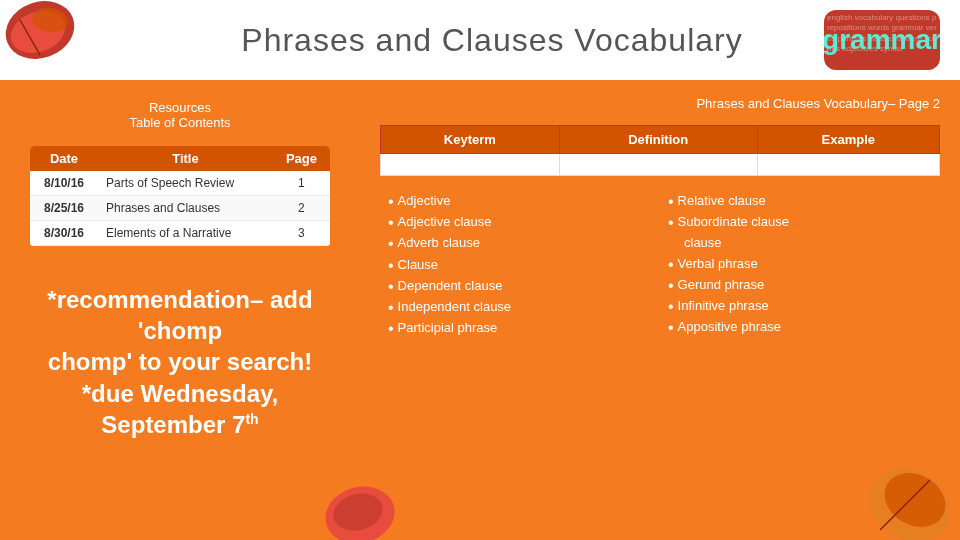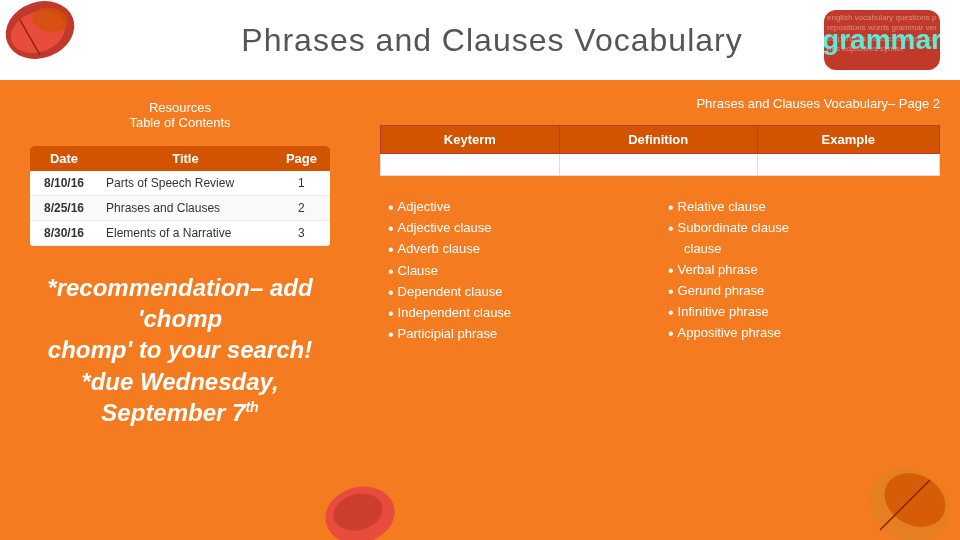--- a/index.html
+++ b/index.html
@@ -130,22 +130,21 @@
       text-align: left;
     }
 
     
     .big-text {
       color: white;
       font-size: 24px;
       font-weight: bold;
       text-align: center;
       line-height: 1.3;
-      margin-top: 10px;
-      font-style: italic;
+      margin-top: 22px;
     }
     .big-text sup {
       font-size: 14px;
     }
 
     
     .right-panel {
       flex: 1;
       padding: 16px 20px;
       display: flex;
@@ -159,21 +158,21 @@
       font-weight: normal;
       text-align: right;
       margin-bottom: 4px;
     }
 
     
     .keyterm-table {
       width: 100%;
       border-collapse: collapse;
       background: #a3a3a3;
-      margin-bottom: 8px;
+      margin-bottom: 2px;
     }
     .keyterm-table thead th {
       background: #d35400;
       color: white;
       font-size: 13px;
       font-weight: bold;
       padding: 6px 10px;
       text-align: center;
       border: 1px solid #c0392b;
     }

